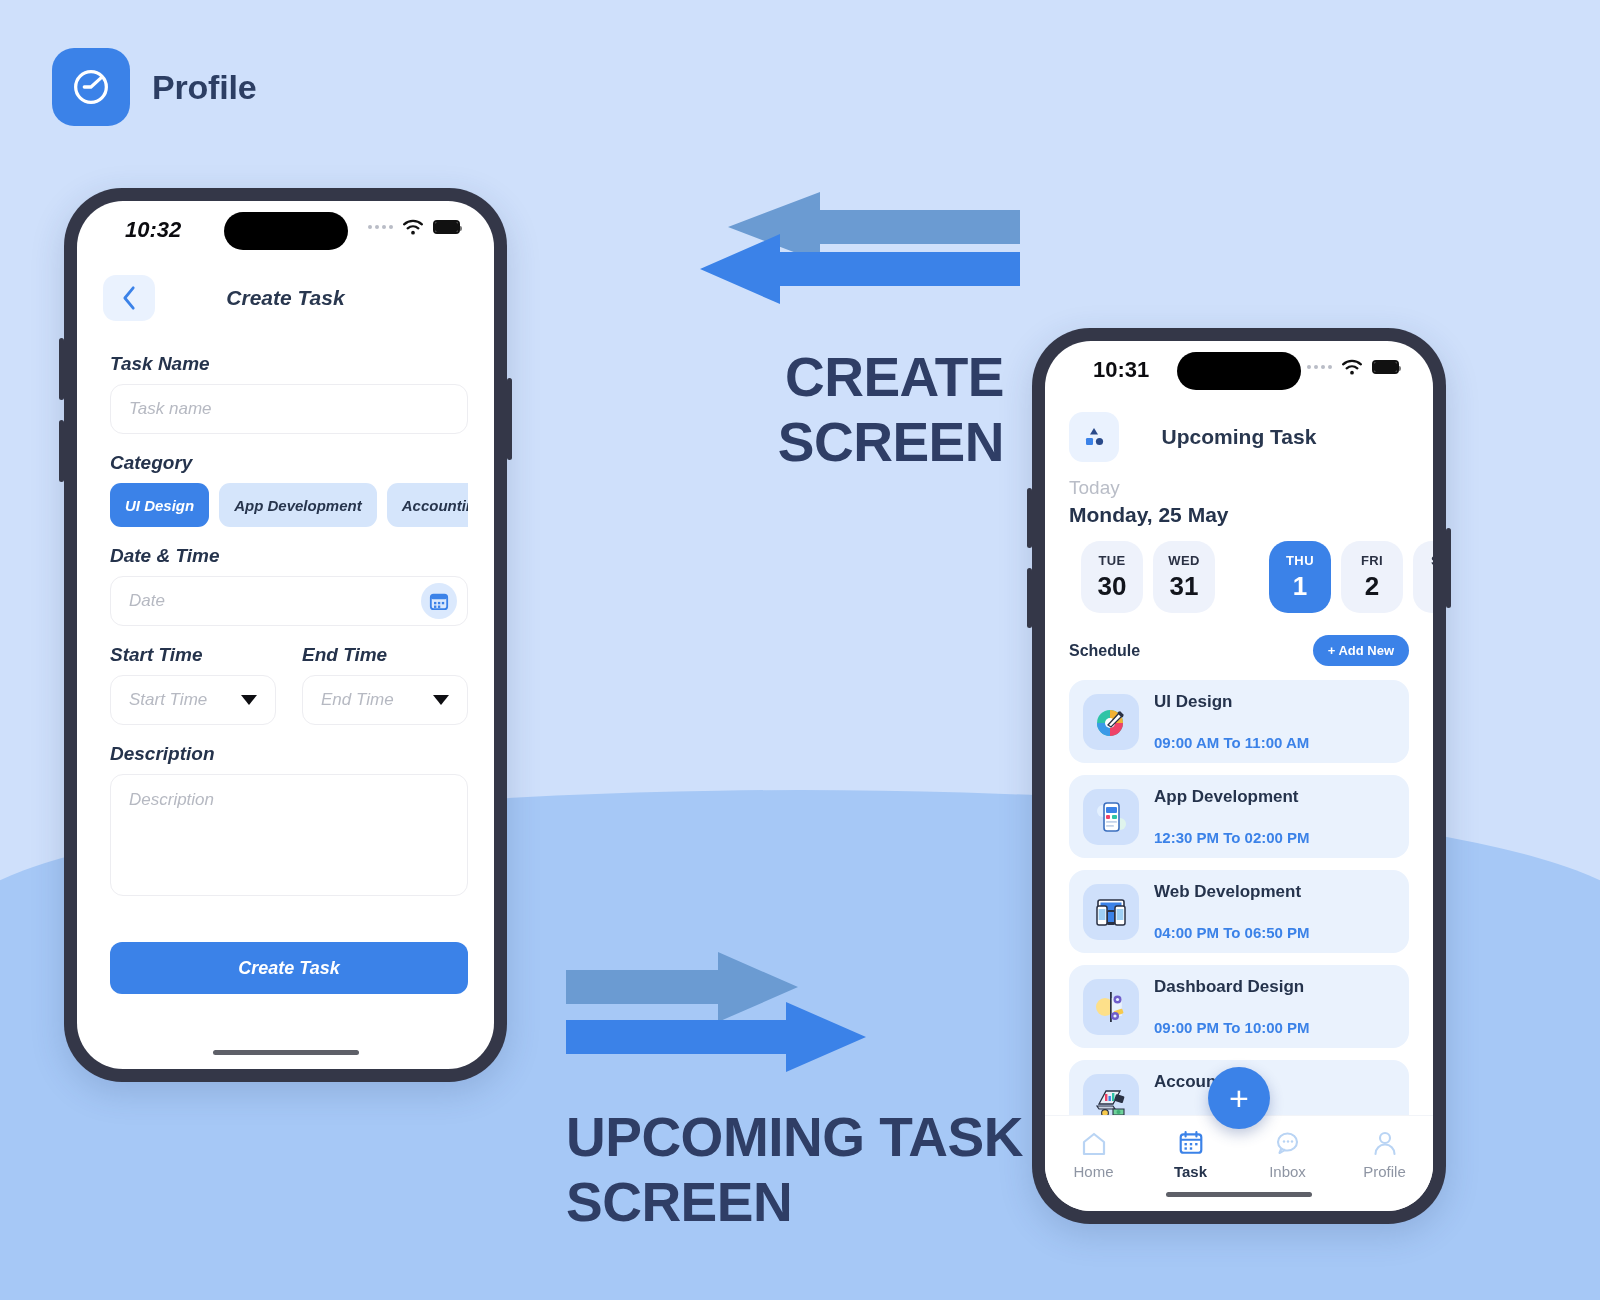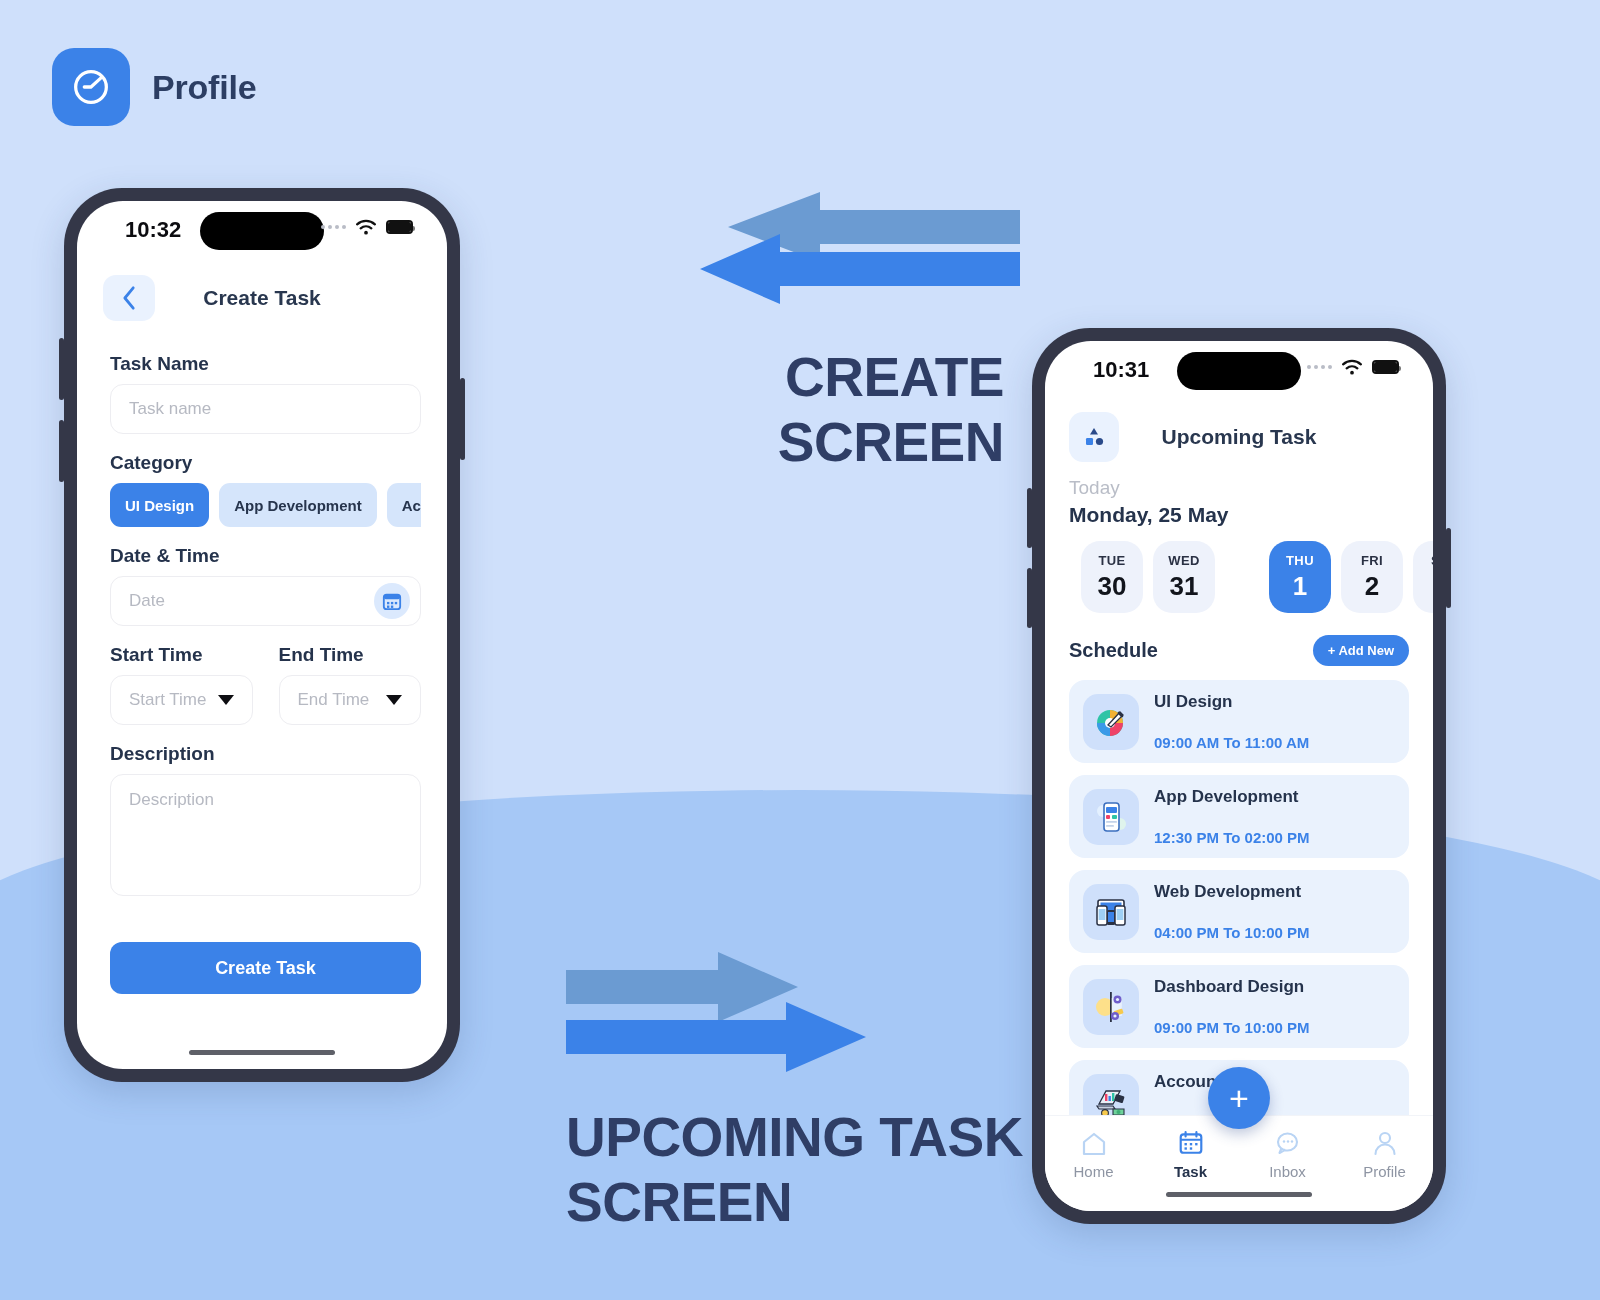--- a/index.html
+++ b/index.html
@@ -49,21 +49,21 @@
     position: relative;
     width: 100%; height: 100%;
     background: #ffffff;
     border-radius: 46px;
     overflow: hidden;
   }
   .side-btn {
     position: absolute; background: #343748; border-radius: 4px;
   }
 
-  #phone-left  { left: 64px; top: 188px;  width: 396px; height: 894px; }
+  #phone-left  { left: 64px; top: 188px;  width: 443px; height: 894px; font-style: italic; }
   #phone-right { left: 1032px; top: 328px; width: 414px; height: 896px; }
 
   
   .statusbar {
     position: relative; height: 60px;
     display: flex; align-items: center;
   }
   .sb-time {
     position: absolute; left: 48px; top: 16px;
     font-size: 22px; font-weight: bold; color: #0c0c10;
@@ -170,21 +170,21 @@
   }
   .day .dw { font-size: 13px; font-weight: bold; color: #2a3144; letter-spacing: .4px; }
   .day .dn { font-size: 26px; font-weight: bold; color: #12151c; }
   .day.sel { background: #3b82e8; margin-left: 44px; }
   .day.sel .dw, .day.sel .dn { color: #fff; }
 
   .sched-row {
     display: flex; align-items: center; justify-content: space-between;
     padding: 22px 24px 0 24px;
   }
-  .sched-title { font-size: 20px; font-weight: bold; color: #25334c; }
+  .sched-title { font-size: 16px; font-weight: bold; color: #25334c; }
   .add-btn {
     background: #3b82e8; color: #fff; font-size: 13px; font-weight: bold;
     padding: 8px 15px; border-radius: 16px;
   }
 
   .task-list { padding: 14px 24px 0 24px; display: flex; flex-direction: column; gap: 12px; }
   .task {
     background: #eaf2fd; border-radius: 16px; padding: 12px 14px;
     display: flex; align-items: center; gap: 15px;
   }
@@ -441,21 +441,21 @@
               <rect x="4" y="12" width="10" height="19" rx="2" fill="#fff" stroke="#2a3144" stroke-width="1.5"></rect>
               <rect x="5.6" y="15" width="6.8" height="11" fill="#9fd0f5"></rect>
               <rect x="22" y="12" width="10" height="19" rx="2" fill="#fff" stroke="#2a3144" stroke-width="1.5"></rect>
               <rect x="23.6" y="15" width="6.8" height="11" fill="#9fd0f5"></rect>
               <rect x="14" y="16" width="8" height="15" rx="1.5" fill="#2a3144"></rect>
               <rect x="15" y="18" width="6" height="10" fill="#3b82e8"></rect>
             </svg>
           </div>
           <div>
             <div class="task-name">Web Development</div>
-            <div class="task-time">04:00 PM To 10:00 PM</div>
+            <div class="task-time">04:00 PM To 06:50 PM</div>
           </div>
         </div>
 
         <div class="task">
           <div class="task-ic">
             <svg width="36" height="36" viewBox="0 0 36 36">
               <circle cx="12" cy="18" r="9" fill="#fde08a"></circle>
               <rect x="17" y="3" width="1.8" height="30" fill="#2a3144"></rect>
               <path d="M18.8 9 h10 v18 h-10 Z" fill="#e8f1fd"></path>
               <rect x="21" y="21" width="9" height="5" rx="1" fill="#f6c94c" transform="rotate(-18 25 23)"></rect>

